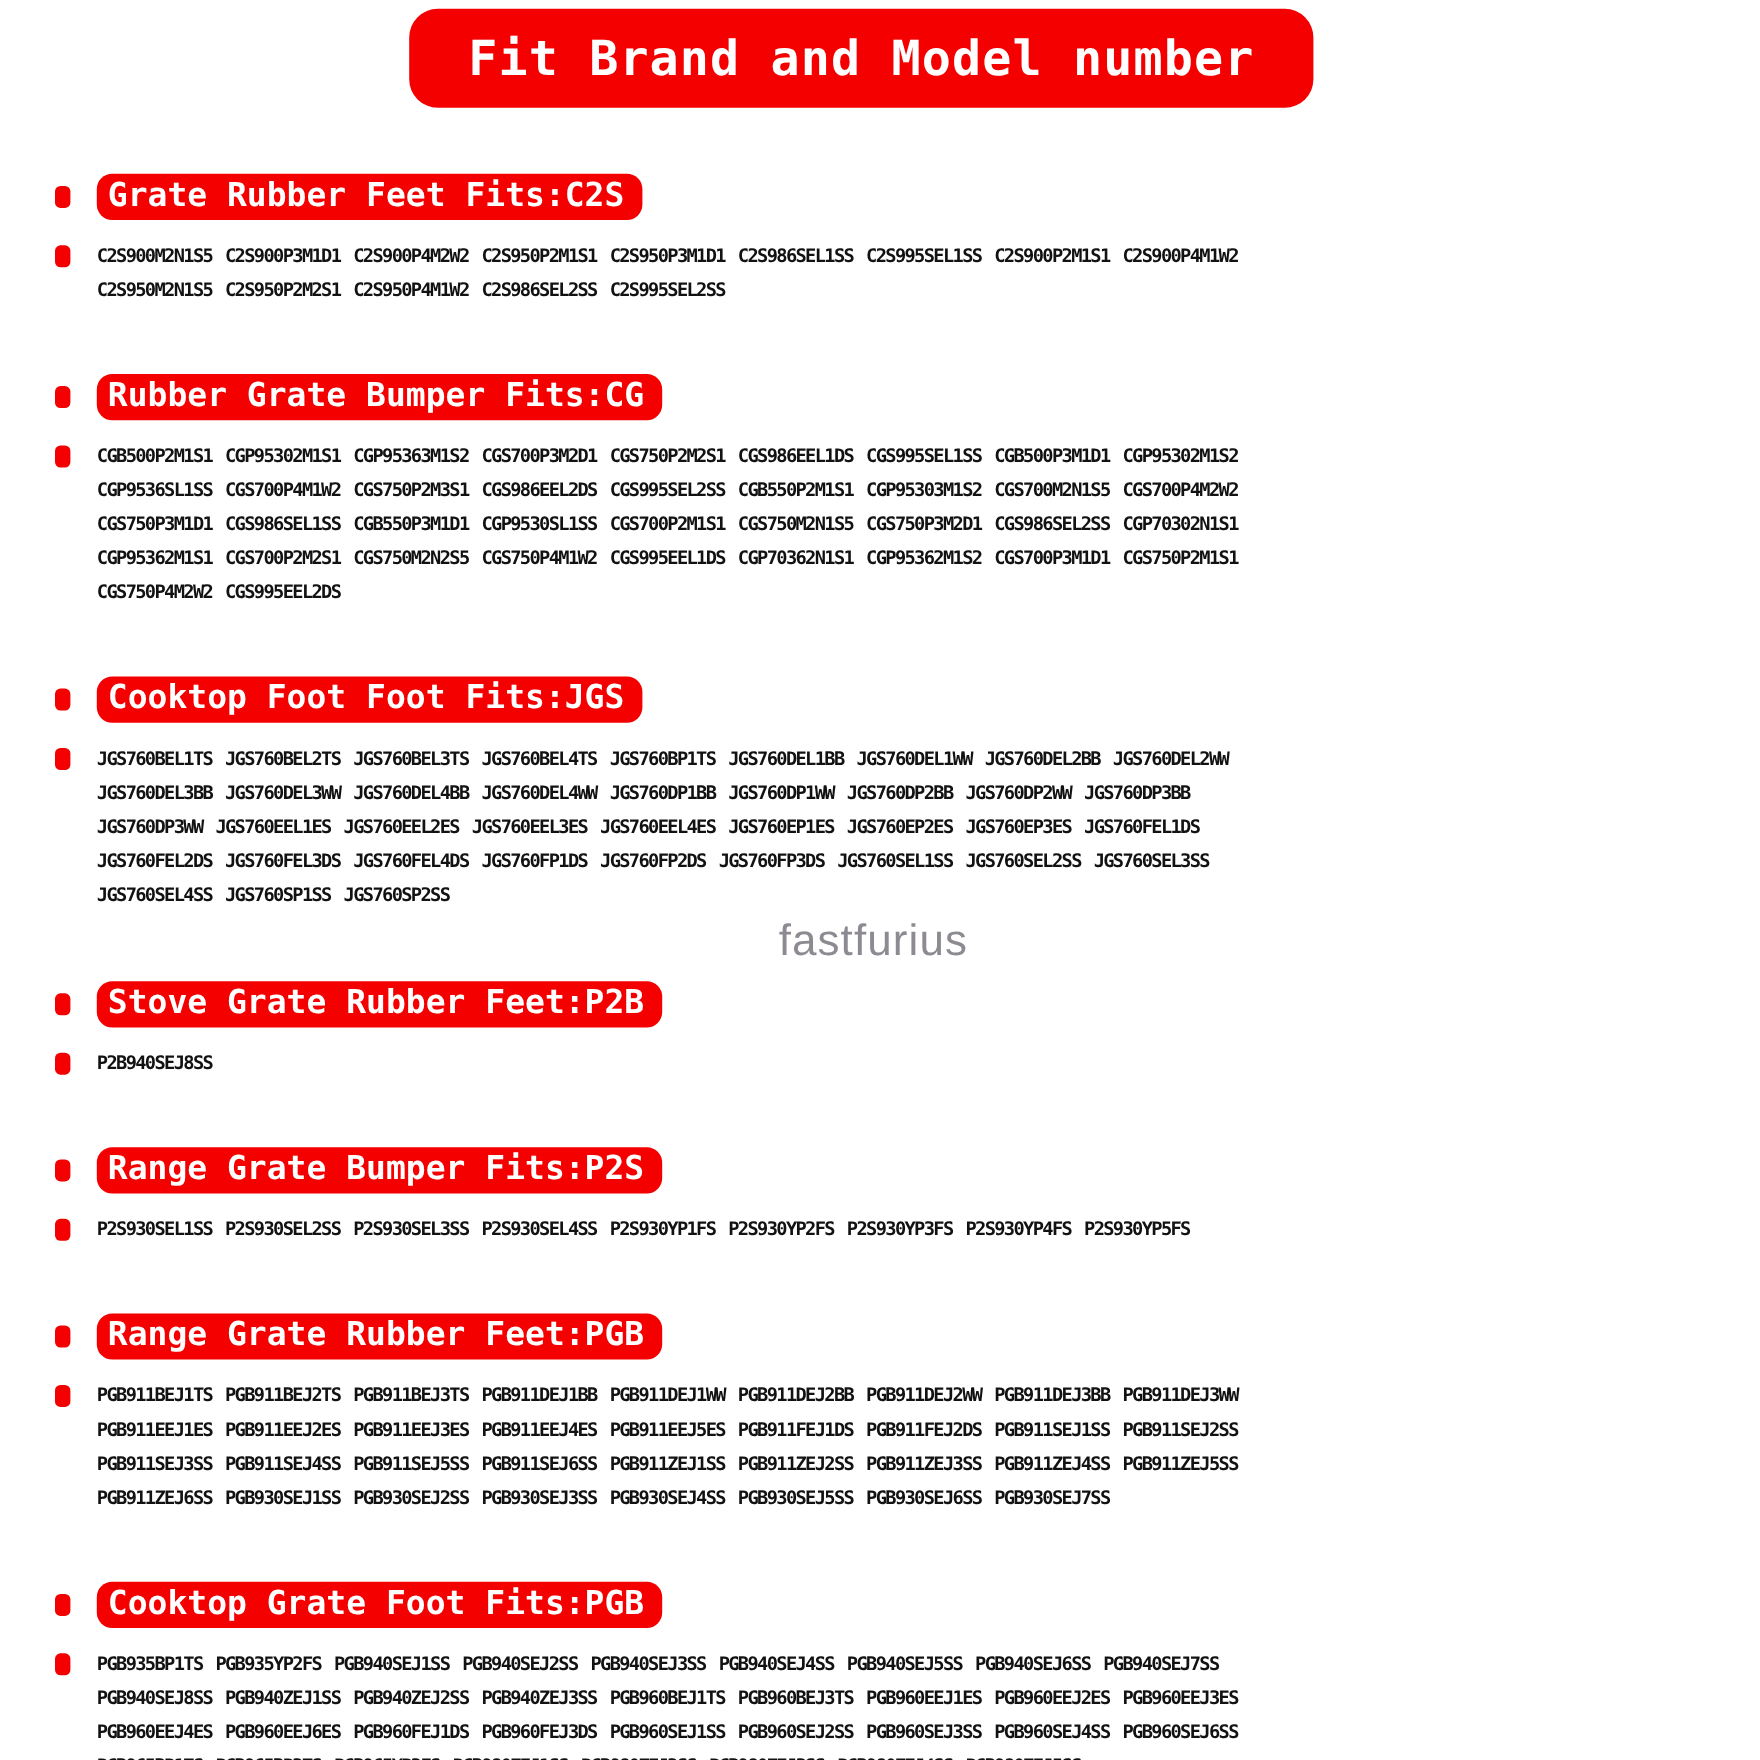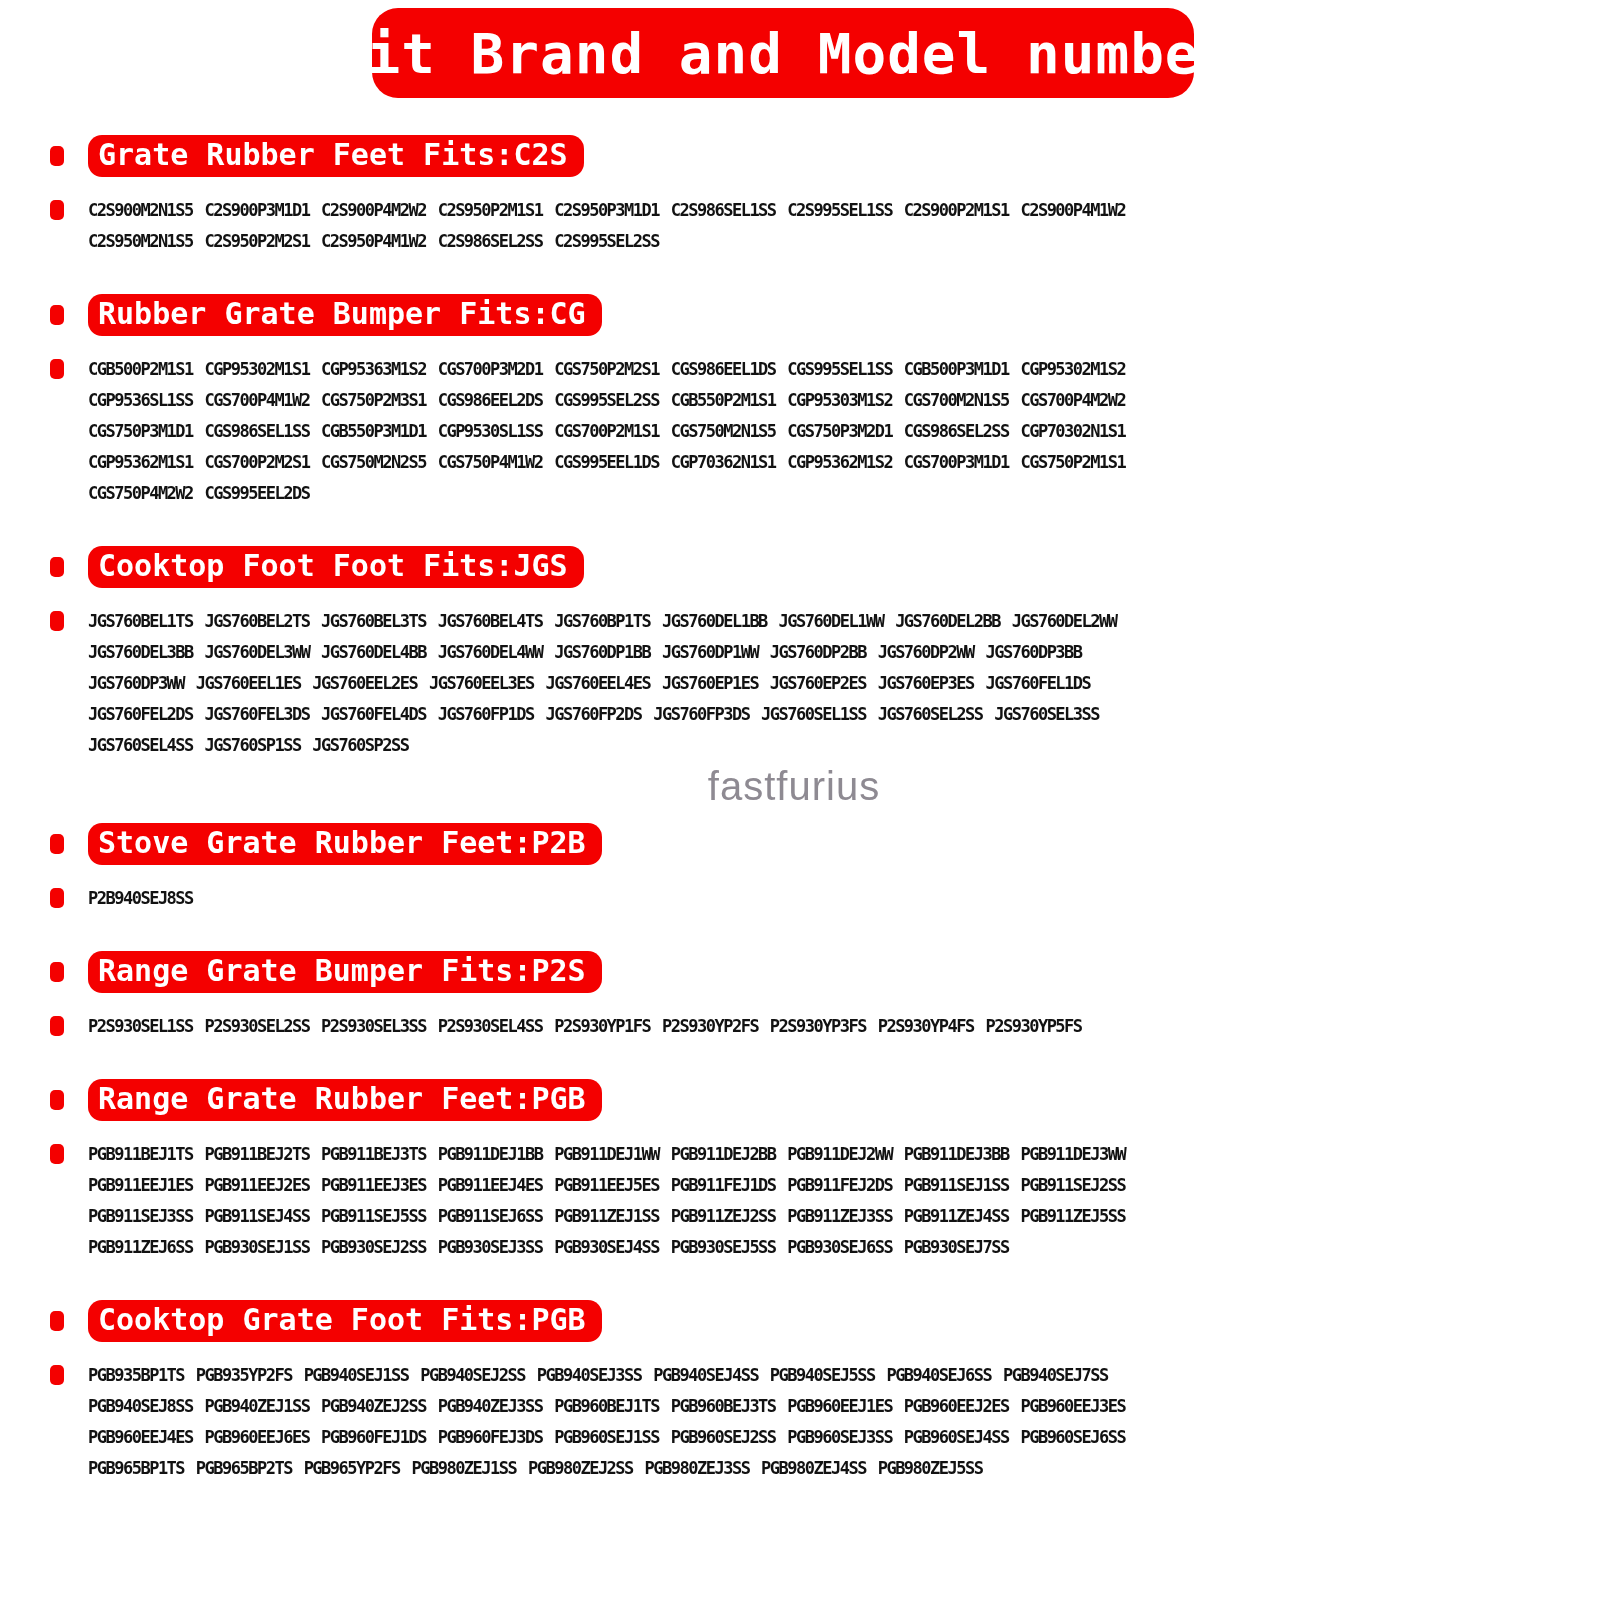--- a/index.html
+++ b/index.html
@@ -15,28 +15,28 @@
   
   .banner {
     margin: 8px 0 0 372px;
     width: 822px; height: 90px;
     background: var(--accent);
     border-radius: 26px;
     display: flex; align-items: center; justify-content: center;
   }
   .banner-text {
     color: #ffffff;
-    font-size: 56px;
+    font-size: 44px;
     font-weight: bold;
     letter-spacing: 1px;
     white-space: pre;
   }
 
   
-  .section { margin-top: 37px; }
+  .section { margin-top: 60px; }
   #sections-top .section:first-child { }
   #sections-bottom .section:first-child { margin-top: 14px; }
 
   .sec-header {
     display: flex; align-items: center;
     margin-left: 50px;
   }
   .bullet {
     width: 14px; height: 20px;
     background: var(--accent);

